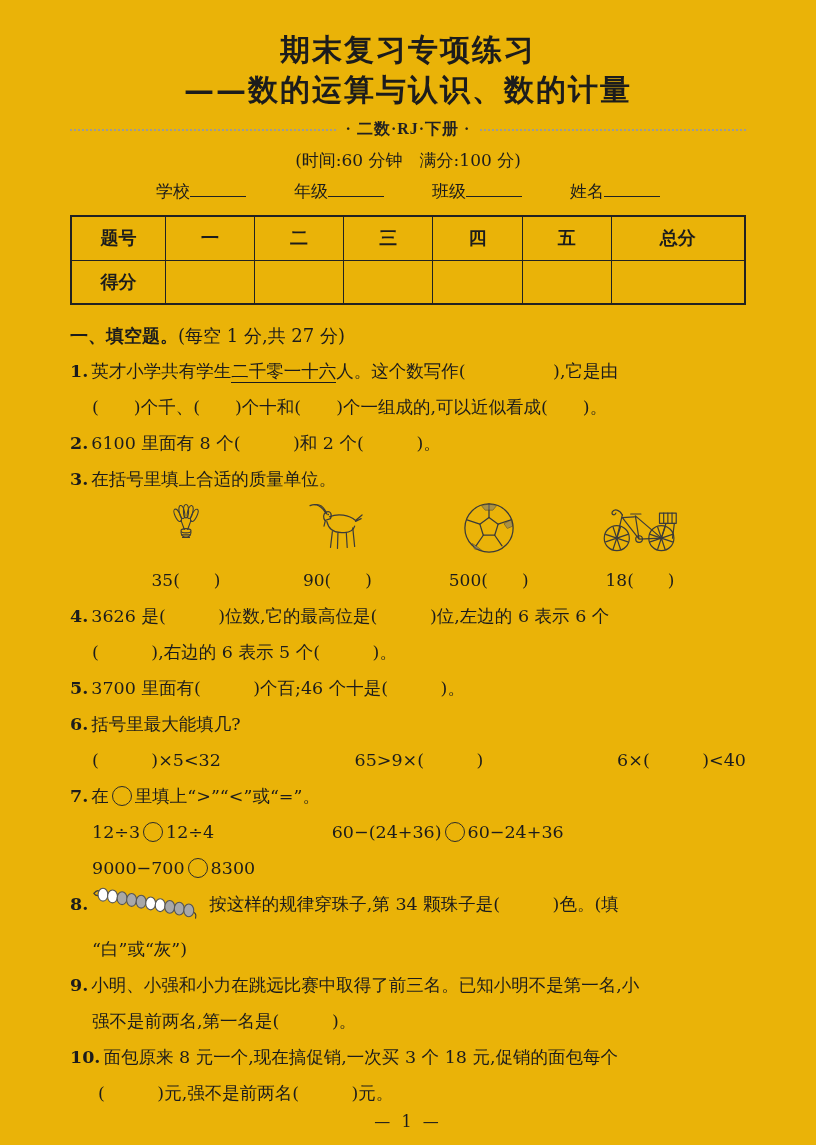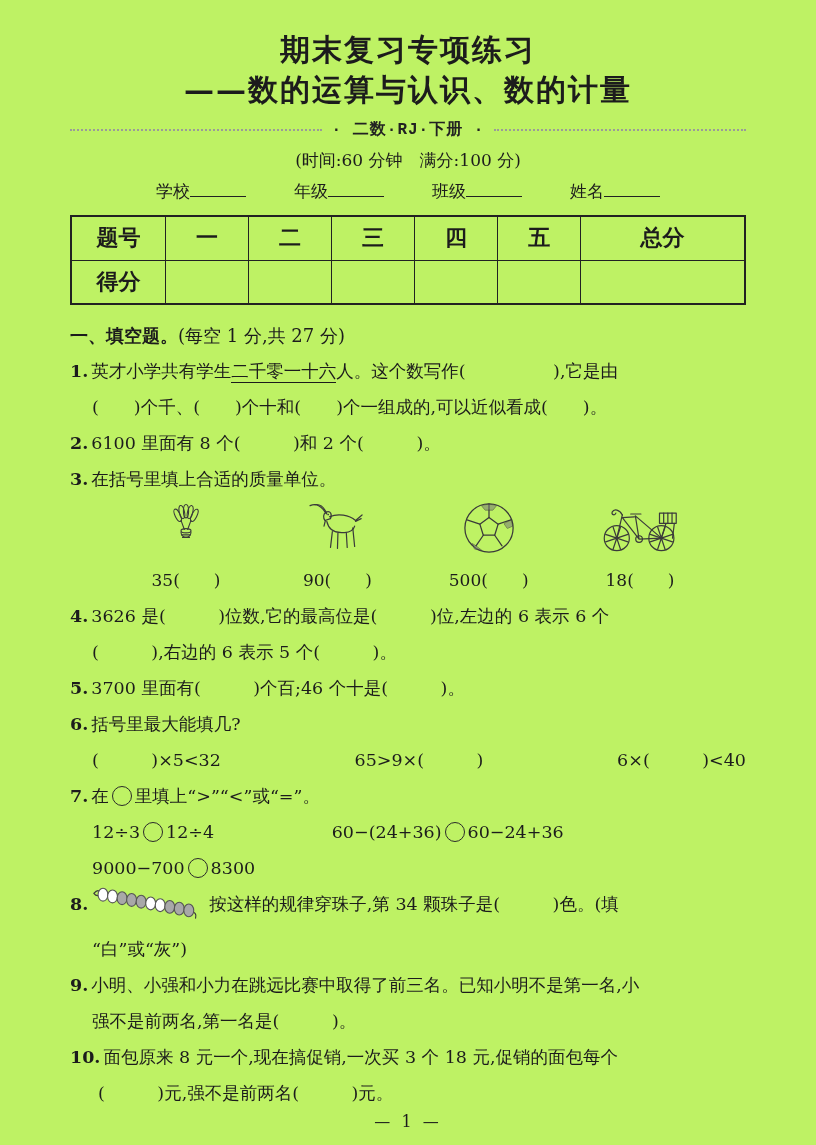--- a/index.html
+++ b/index.html
@@ -1,44 +1,44 @@
 <!DOCTYPE html>
 <html><head>
 <meta charset="utf-8">
 <style>
   * { box-sizing: border-box; }
   body { margin:0; background:#e8e8e8; }
   .page {
     width:816px; height:1145px; margin:0 auto; position:relative;
-    background:#bef264; color:#1c1c1c; overflow:hidden;
+    background:#eab308; color:#1c1c1c; overflow:hidden;
     font-family:"DejaVu Serif","Liberation Serif",serif;
   }
   .content { padding:30px 70px 0 70px; }
 
   .title, .subtitle {
     text-align:center; font-weight:bold; font-size:30px;
     letter-spacing:2px; line-height:1.32;
   }
   .edition-row { display:flex; align-items:center; margin:10px 0 4px; }
   .edition-row::before, .edition-row::after {
     content:""; flex:1; border-top:2px dotted #9a9a9a; height:0;
   }
   .edition-label {
-    font-family:Liberation Mono, monospace;
+    font-family:Liberation Serif, serif;
     font-weight:bold; font-size:16px; margin:0 10px; letter-spacing:1px; color:#222;
   }
   .meta { text-align:center; font-size:17px; margin:9px 0 8px; }
   .fields { display:flex; justify-content:center; gap:48px; font-size:17px; margin:8px 0 12px; }
   .field { white-space:nowrap; }
   .fline { display:inline-block; width:56px; border-bottom:1px solid #222; height:14px; }
 
   table.score { width:100%; border-collapse:collapse; border:2px solid #222; margin:4px 0 16px; }
   table.score td {
     border:1px solid #222; height:44px; text-align:center;
-    font-size:22px; font-weight:bold; padding:0;
+    font-size:18px; font-weight:bold; padding:9px;
   }
   table.score td.label-cell { width:14%; }
 
   .section-head { font-size:18px; line-height:30px; margin:2px 0 2px; }
   .section-head .bold { font-weight:bold; }
 
   .q { font-size:17.5px; line-height:36px; }
   .qno { font-weight:bold; margin-right:3px; }
   .ind { padding-left:22px; }
   .ind10 { padding-left:28px; }

